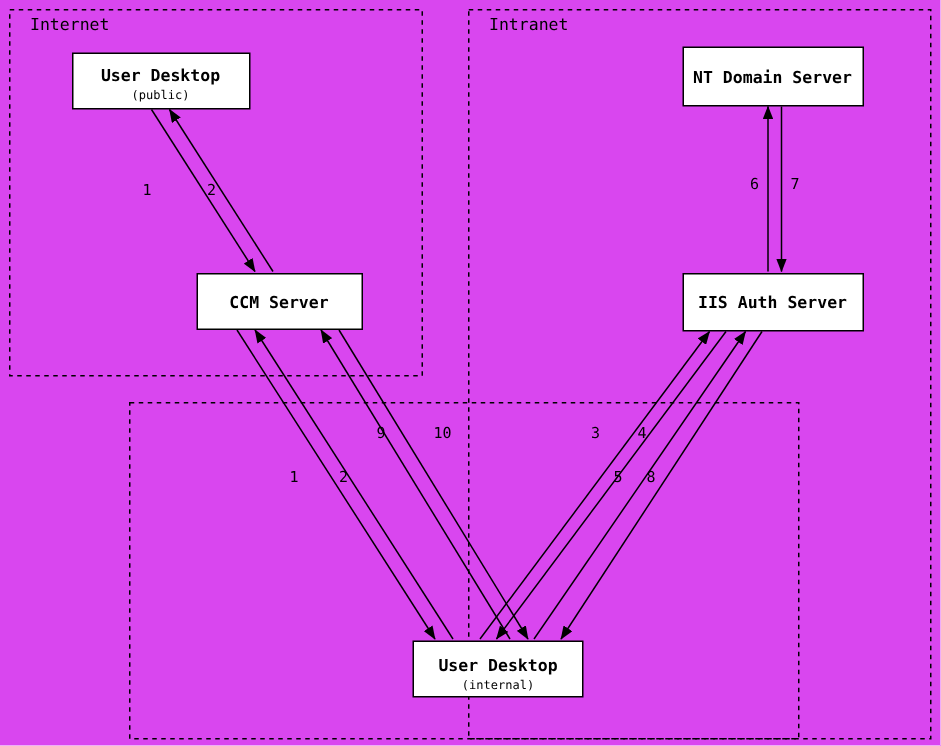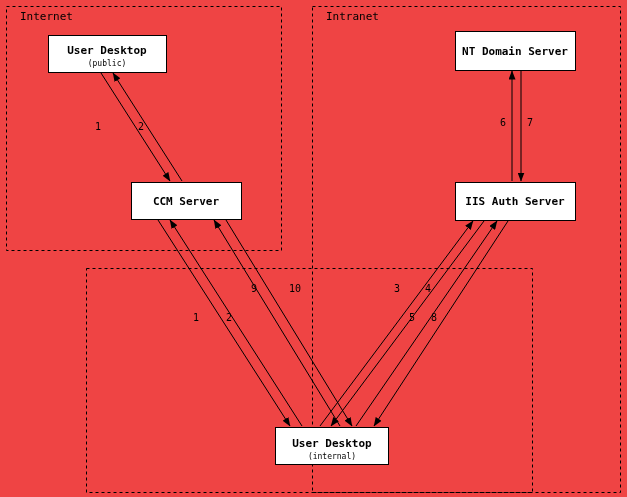--- a/index.html
+++ b/index.html
@@ -4,21 +4,21 @@
 <style>
   html, body {
     margin: 0;
     padding: 0;
     background: #ffffff;
   }
   #diagram-root {
     position: relative;
     width: 627px;
     height: 497px;
-    background: #ef4444;
+    background: #d946ef;
     font-family: "DejaVu Sans Mono", monospace;
     overflow: hidden;
   }
   svg#canvas {
     position: absolute;
     top: 0;
     left: 0;
     width: 627px;
     height: 497px;
   }

